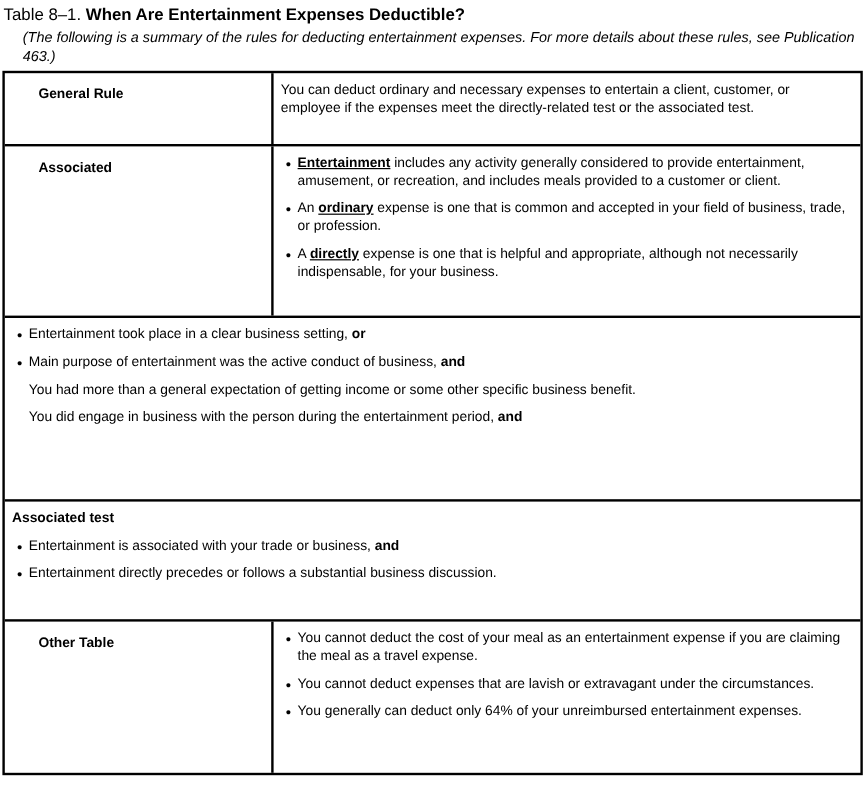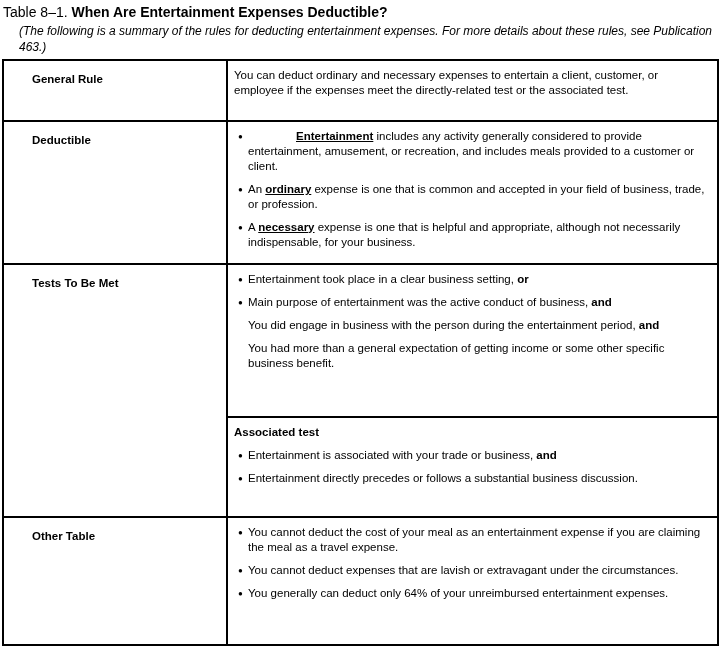--- a/index.html
+++ b/index.html
@@ -92,57 +92,56 @@
         <div class="label-cell">General Rule</div>
         <div class="content-cell">
           <div class="section">
             <div class="item para">
               <span class="text"><span>You can deduct ordinary and necessary expenses to entertain a client, customer, or employee if the expenses meet the directly-related test or the associated test.</span></span>
             </div>
           </div>
         </div>
       </div>
       <div class="row">
-        <div class="label-cell">Deductible</div>
+        <div class="label-cell">Associated</div>
         <div class="content-cell">
           <div class="section">
             <div class="item bullet">
               <span class="marker">●</span>
-              <span class="text"><span style="font-weight: bold; text-decoration: underline; margin-left: 48px;">Entertainment</span><span> includes any activity generally considered to provide entertainment, amusement, or recreation, and includes meals provided to a customer or client.</span></span>
+              <span class="text"><span style="font-weight: bold; text-decoration: underline;">Entertainment</span><span> includes any activity generally considered to provide entertainment, amusement, or recreation, and includes meals provided to a customer or client.</span></span>
             </div>
             <div class="item bullet">
               <span class="marker">●</span>
               <span class="text"><span>An </span><span style="font-weight: bold; text-decoration: underline;">ordinary</span><span> expense is one that is common and accepted in your field of business, trade, or profession.</span></span>
             </div>
             <div class="item bullet">
               <span class="marker">●</span>
-              <span class="text"><span>A </span><span style="font-weight: bold; text-decoration: underline;">necessary</span><span> expense is one that is helpful and appropriate, although not necessarily indispensable, for your business.</span></span>
+              <span class="text"><span>A </span><span style="font-weight: bold; text-decoration: underline;">directly</span><span> expense is one that is helpful and appropriate, although not necessarily indispensable, for your business.</span></span>
             </div>
           </div>
         </div>
       </div>
       <div class="row">
-        <div class="label-cell">Tests To Be Met</div>
         <div class="content-cell">
           <div class="section">
             <div class="item bullet">
               <span class="marker">●</span>
               <span class="text"><span>Entertainment took place in a clear business setting, </span><span style="font-weight: bold;">or</span></span>
             </div>
             <div class="item bullet">
               <span class="marker">●</span>
               <span class="text"><span>Main purpose of entertainment was the active conduct of business, </span><span style="font-weight: bold;">and</span></span>
             </div>
             <div class="item indent">
               <span class="marker"></span>
-              <span class="text"><span>You did engage in business with the person during the entertainment period, </span><span style="font-weight: bold;">and</span></span>
+              <span class="text"><span>You had more than a general expectation of getting income or some other specific business benefit.</span></span>
             </div>
             <div class="item indent">
               <span class="marker"></span>
-              <span class="text"><span>You had more than a general expectation of getting income or some other specific business benefit.</span></span>
+              <span class="text"><span>You did engage in business with the person during the entertainment period, </span><span style="font-weight: bold;">and</span></span>
             </div>
           </div>
           <div class="section">
             <div class="section-heading">Associated test</div>
             <div class="item bullet">
               <span class="marker">●</span>
               <span class="text"><span>Entertainment is associated with your trade or business, </span><span style="font-weight: bold;">and</span></span>
             </div>
             <div class="item bullet">
               <span class="marker">●</span>

